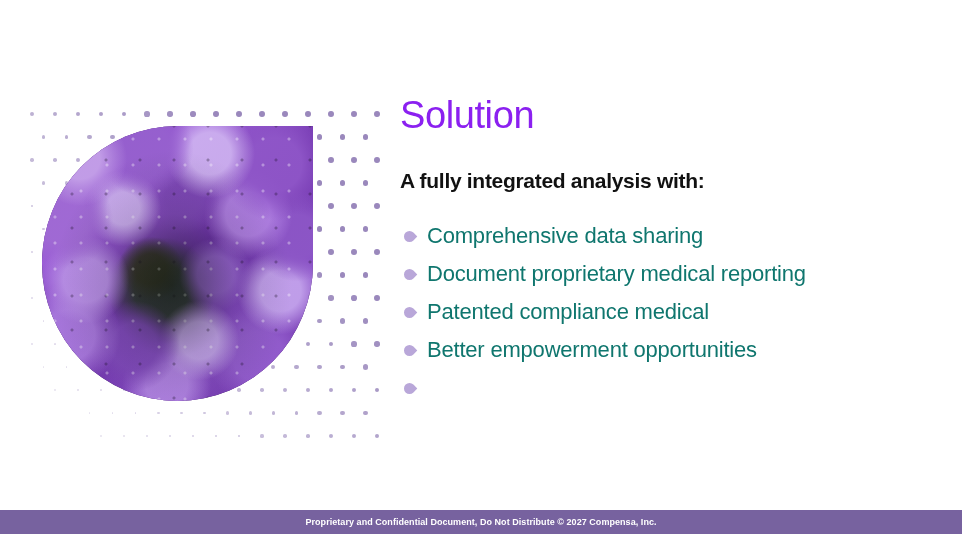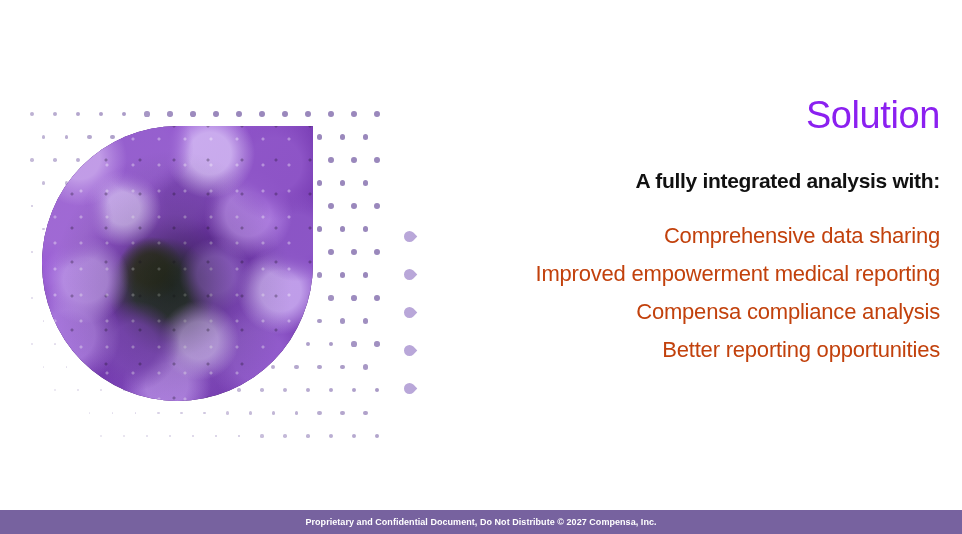--- a/index.html
+++ b/index.html
@@ -12,21 +12,20 @@
     height: 534px;
     overflow: hidden;
     font-family: "Liberation Sans", sans-serif;
     position: relative;
   }
 
   #slide {
     position: absolute;
     inset: 0;
     background: #ffffff;
-    text-align: right;
   }
 
   
   #visual-block {
     position: absolute;
     left: 0;
     top: 90px;
     width: 390px;
     height: 370px;
   }
@@ -120,21 +119,21 @@
     line-height: 1.2;
   }
   #bullet-list {
     list-style: none;
     margin: 24px 0 0 0;
     padding: 0;
   }
   #bullet-list li {
     position: relative;
     padding-left: 27px;
-    color: #c2410c;
+    color: #0f766e;
     font-size: 22px;
     font-weight: 400;
     line-height: 1.72;
     letter-spacing: -0.2px;
   }
   #bullet-list li .bullet-marker {
     position: absolute;
     left: 4px;
     top: 14px;
     width: 11px;
@@ -287,23 +286,23 @@
       <div class="photo-shade"></div>
     </div>
 
   </div>
 
   <div id="content">
     <h1 id="section-title">Solution</h1>
     <h2 id="subheading">A fully integrated analysis with:</h2>
     <ul id="bullet-list">
         <li><span class="bullet-marker" style="background: rgb(185, 167, 217);"></span><span>Comprehensive data sharing</span></li>
-        <li><span class="bullet-marker" style="background: rgb(185, 167, 217);"></span><span>Improved empowerment medical reporting</span></li>
-        <li><span class="bullet-marker" style="background: rgb(185, 167, 217);"></span><span>Compensa compliance analysis</span></li>
-        <li><span class="bullet-marker" style="background: rgb(185, 167, 217);"></span><span>Better reporting opportunities</span></li>
+        <li><span class="bullet-marker" style="background: rgb(185, 167, 217);"></span><span>Document proprietary medical reporting</span></li>
+        <li><span class="bullet-marker" style="background: rgb(185, 167, 217);"></span><span>Patented compliance medical</span></li>
+        <li><span class="bullet-marker" style="background: rgb(185, 167, 217);"></span><span>Better empowerment opportunities</span></li>
         <li><span class="bullet-marker" style="background: rgb(185, 167, 217);"></span></li>
       </ul>
   </div>
 
   <div id="footer-bar">
     <span id="footer-text">Proprietary and Confidential Document, Do Not Distribute © 2027 Compensa, Inc.</span>
   </div>
 
 </div>
 

